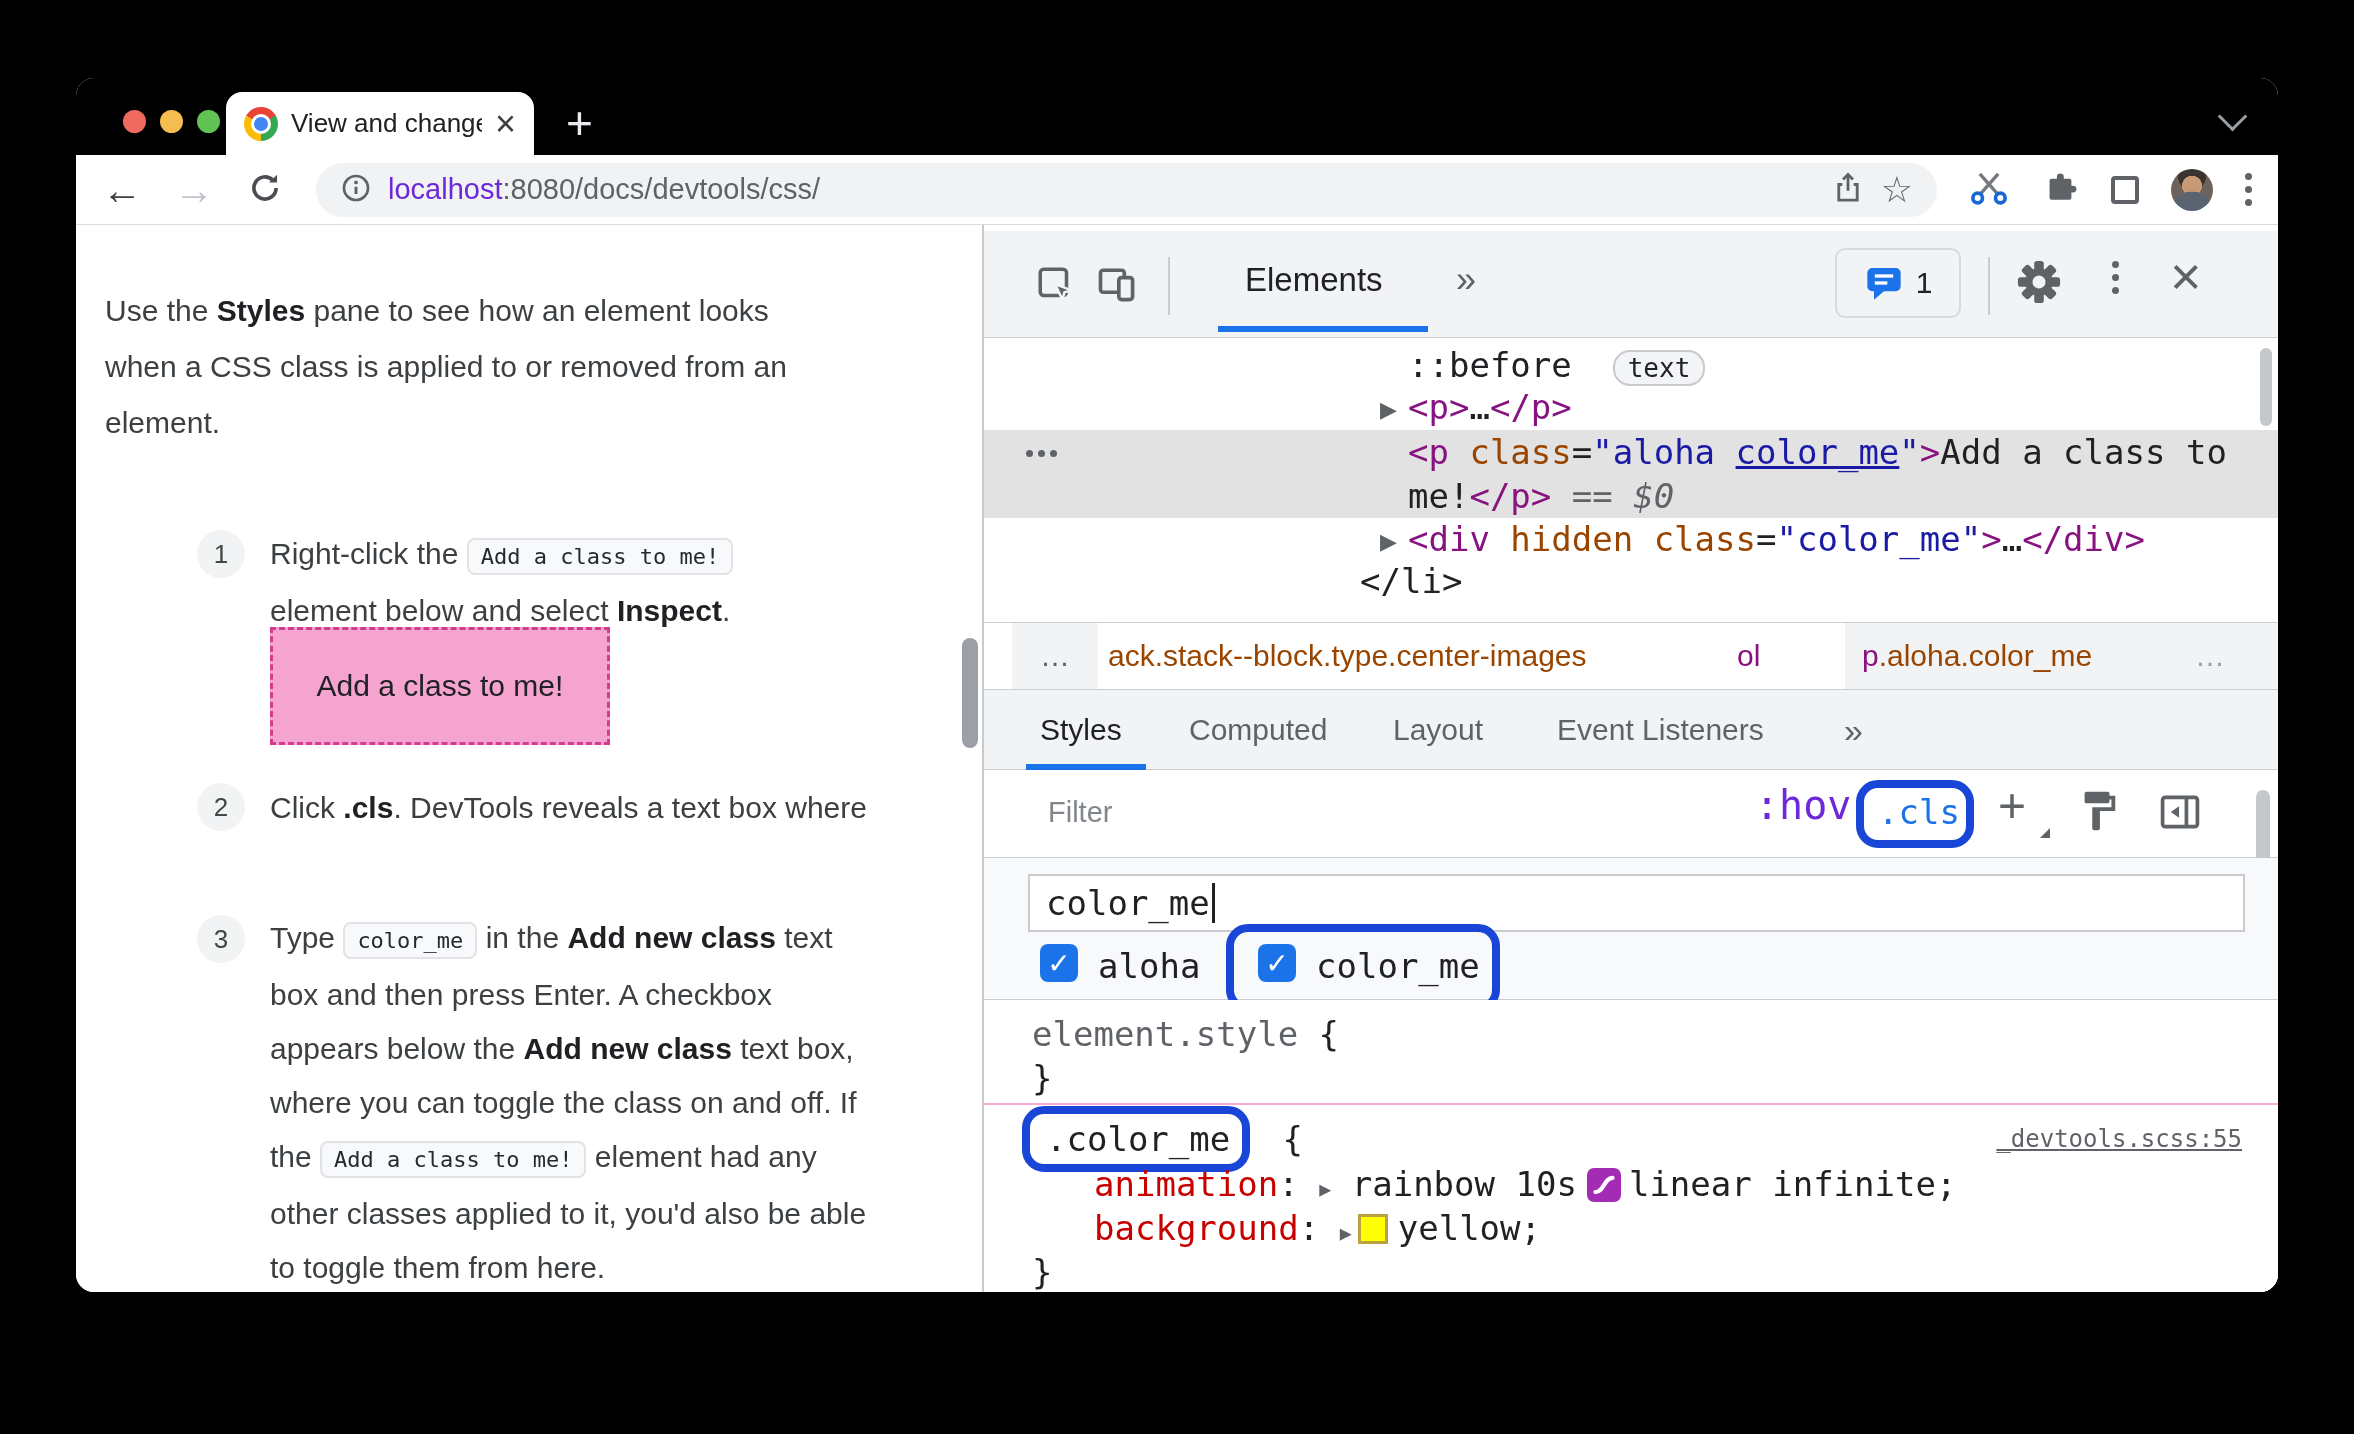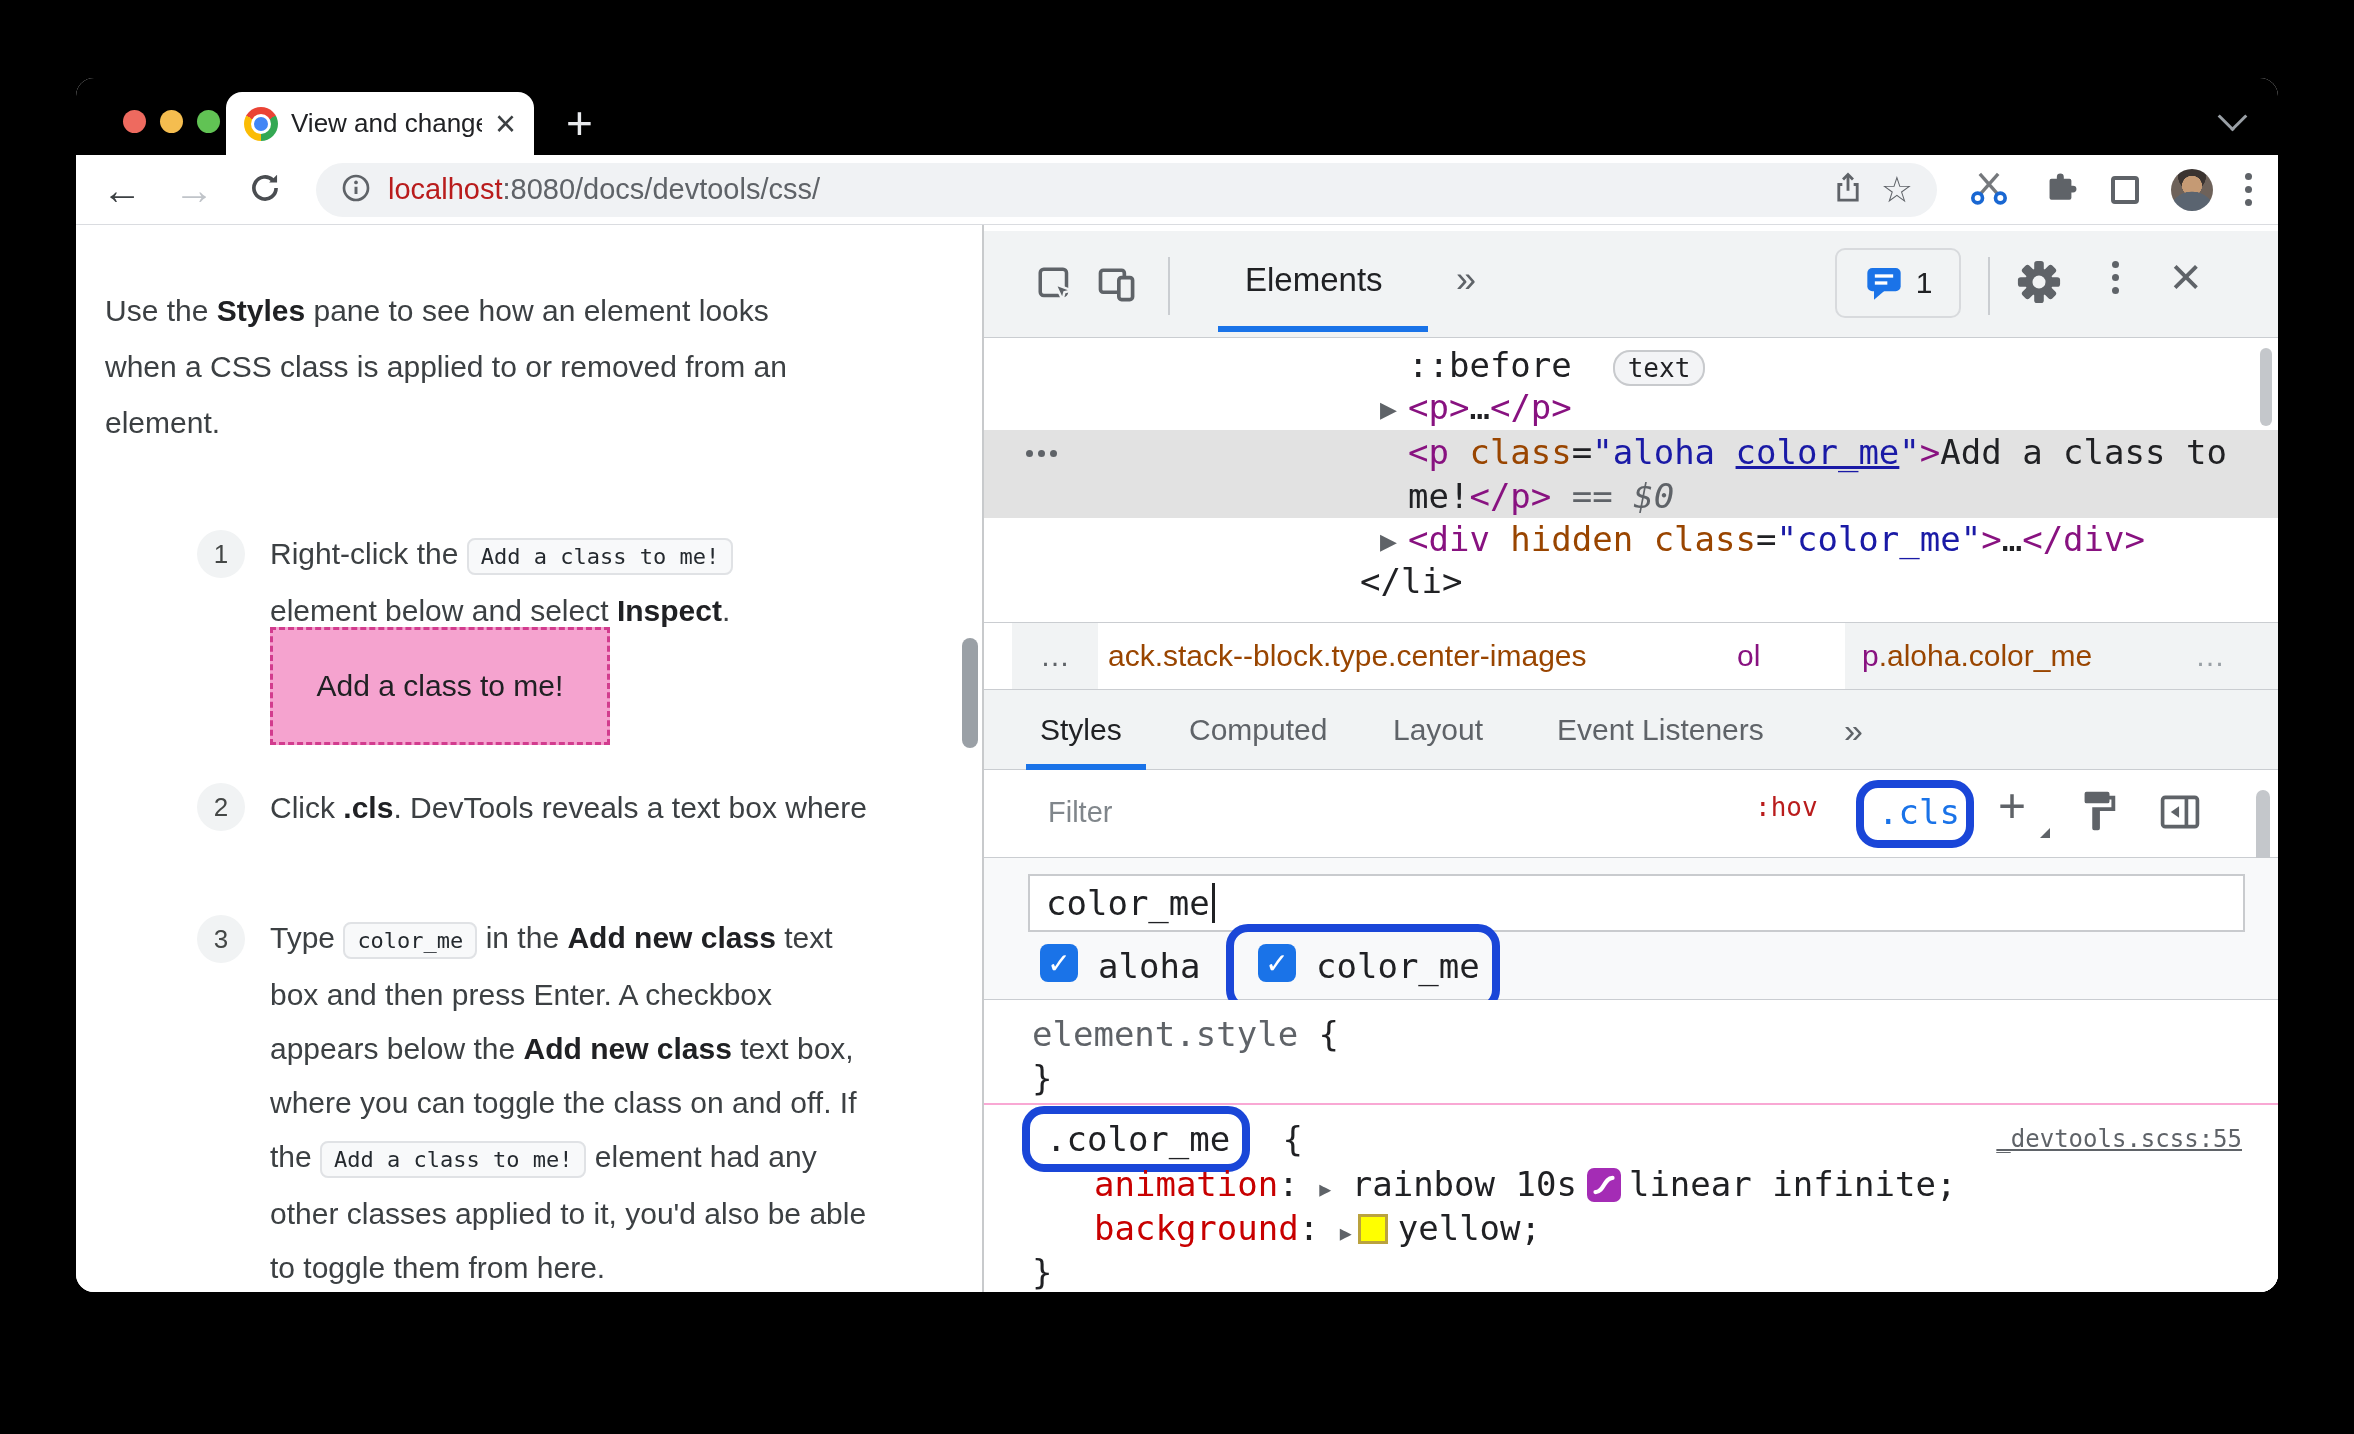--- a/index.html
+++ b/index.html
@@ -25,21 +25,21 @@
      border-right:3.5px solid #9aa0a6;border-bottom:3.5px solid #9aa0a6;transform:rotate(45deg);}
   
   .chrometoolbar{position:absolute;left:0;top:77px;width:2202px;height:70px;background:#fff;
      border-bottom:1px solid #dadce0;display:flex;align-items:center;box-sizing:border-box;
      padding:0 26px;gap:32px;}
   .navglyph{font-size:40px;line-height:1;color:#3c4043;}
   .navglyph.disabled{color:#c0c4c9;}
   .urlpill{height:54px;border-radius:27px;background:#f0f2f4;flex:1;display:flex;align-items:center;
      gap:16px;padding:0 24px;min-width:0;}
   .urltext{font-size:29px;white-space:nowrap;overflow:hidden;flex:1;}
-  .urlhost{color:#b91c1c;} .urlpath{color:#5f6368;}
+  .urlhost{color:#6d28d9;} .urlpath{color:#5f6368;}
   .avatar{width:42px;height:42px;border-radius:50%;
      background:radial-gradient(circle at 50% 110%,#5a6470 0 46%,transparent 47%),
                 radial-gradient(circle at 50% 40%,#c59a74 0 30%,transparent 31%),
                 radial-gradient(circle at 50% 18%,#3a3330 0 34%,transparent 35%),#6e625a;}
   .squareicon{width:28px;height:28px;border:4px solid #5f6368;border-radius:4px;box-sizing:border-box;}
   .vdots{display:flex;flex-direction:column;gap:6px;}
   .vdots i{width:7px;height:7px;border-radius:50%;background:#5f6368;}
   
   .content{position:absolute;left:0;top:147px;width:2202px;height:1067px;background:#fff;}
   .doc{position:absolute;left:0;top:0;width:792px;height:1067px;font-size:30px;color:#3c4043;}
@@ -294,21 +294,21 @@
           <span class="ptab" style="left:56px;color:#202124;">Styles</span>
           <span class="ptab" style="left:205px;">Computed</span>
           <span class="ptab" style="left:409px;">Layout</span>
           <span class="ptab" style="left:573px;">Event Listeners</span>
           <span class="ptab" style="left:860px;font-size:34px;">»</span>
           <span class="bluebar" style="left:42px;top:74px;width:120px;height:6px;"></span>
         </div>
 
         <div class="filterbar">
           <span style="position:absolute;left:64px;top:26px;font-size:29px;color:#80868b;">Filter</span>
-          <span class="mono" style="position:absolute;left:771px;top:22px;font-size:26px;color:#b91c1c;">:hov</span>
+          <span class="mono" style="position:absolute;left:771px;top:12px;font-size:40px;color:#6d28d9;">:hov</span>
           <span class="annring" style="left:872px;top:10px;width:118px;height:68px;"></span>
           <span class="mono" style="position:absolute;left:894px;top:22px;font-size:34px;color:#1a73e8;">.cls</span>
           <span style="position:absolute;left:1014px;top:8px;font-size:48px;color:#5f6368;font-weight:300;">+</span>
           <span style="position:absolute;left:1056px;top:58px;width:0;height:0;border-bottom:10px solid #5f6368;border-left:10px solid transparent;"></span>
           <span style="position:absolute;left:1091px;top:18px;">
             <svg width="46" height="46" viewBox="0 0 24 24" fill="#5f6368">
                 <path d="M18 4V3a1 1 0 0 0-1-1H6a1 1 0 0 0-1 1v4a1 1 0 0 0 1 1h11a1 1 0 0 0 1-1V6h1v4H9v11a1 1 0 0 0 1 1h2a1 1 0 0 0 1-1v-9h8V4h-3z"></path>
               </svg>
           </span>
           <span style="position:absolute;left:1174px;top:20px;">

